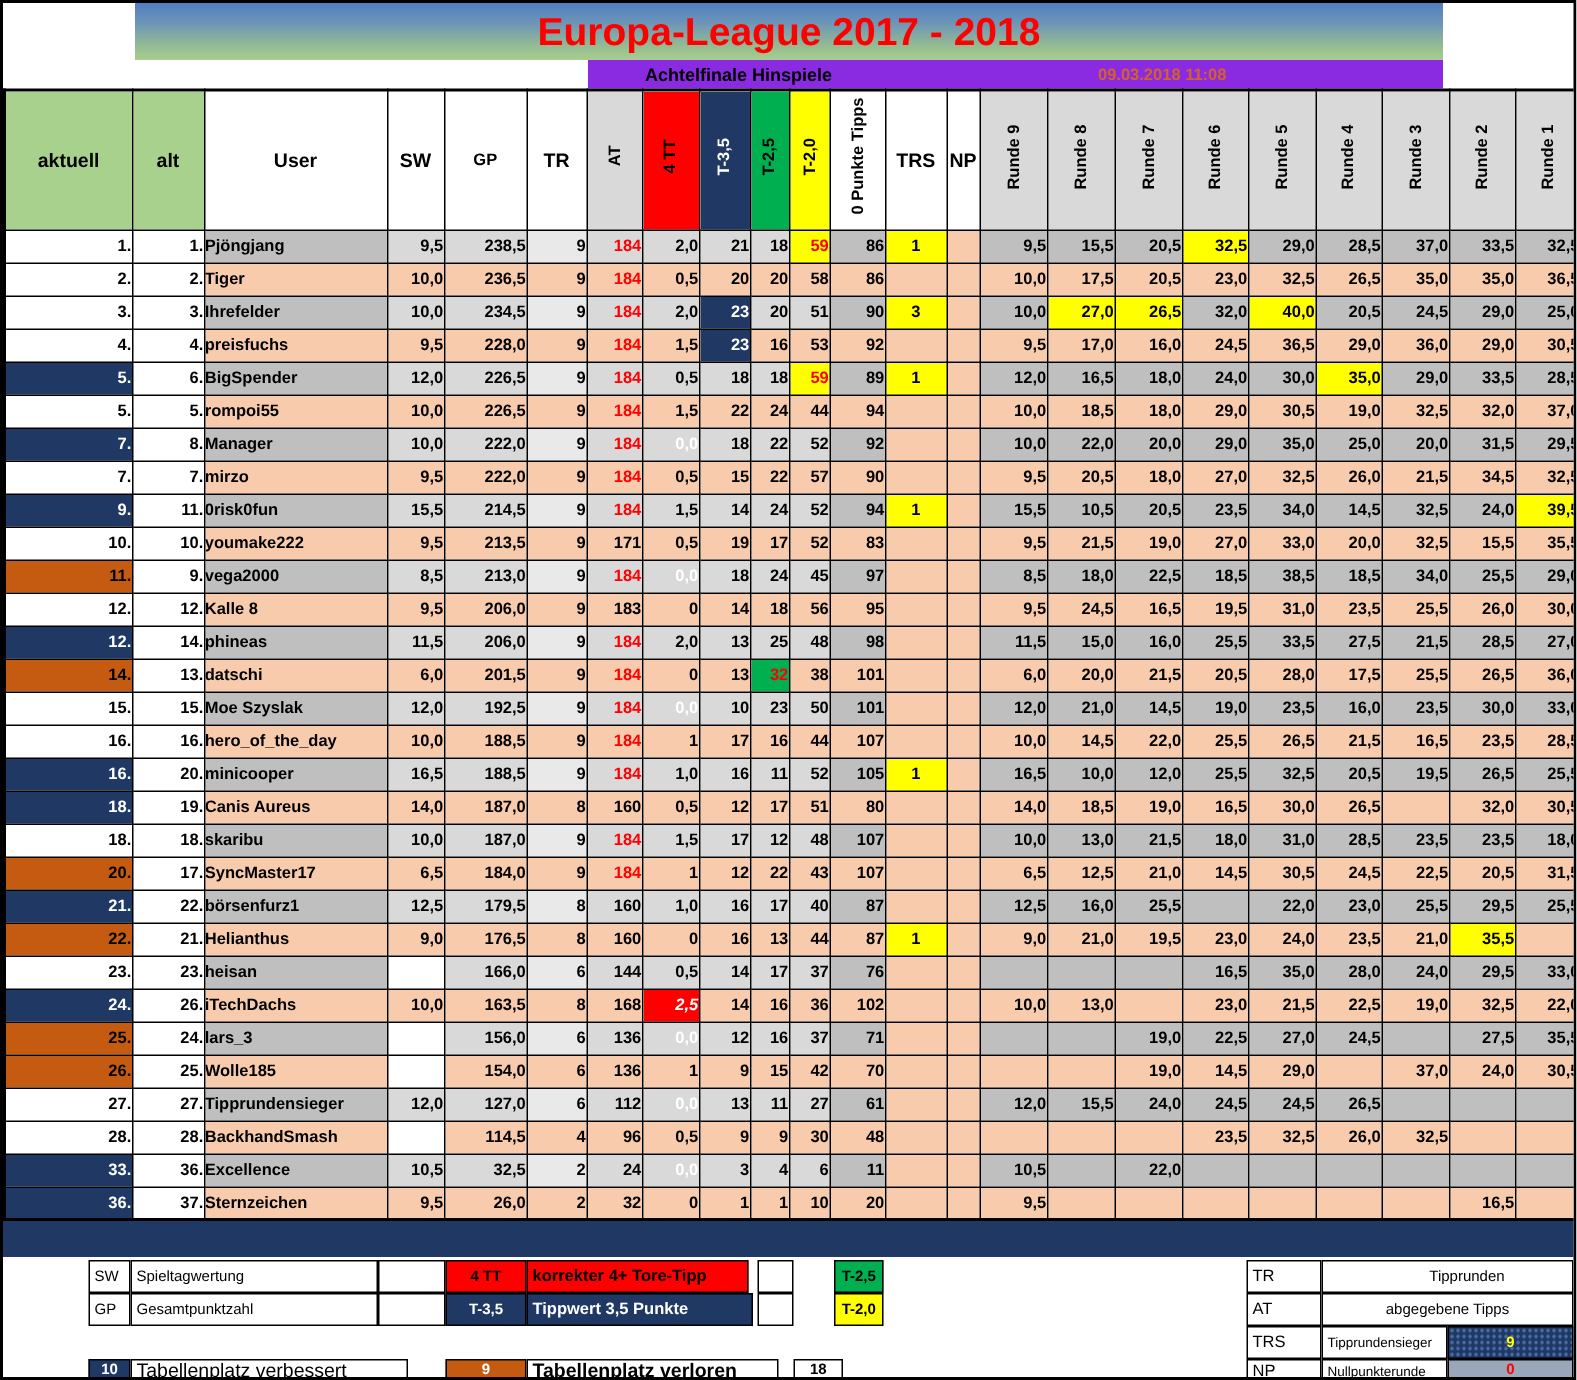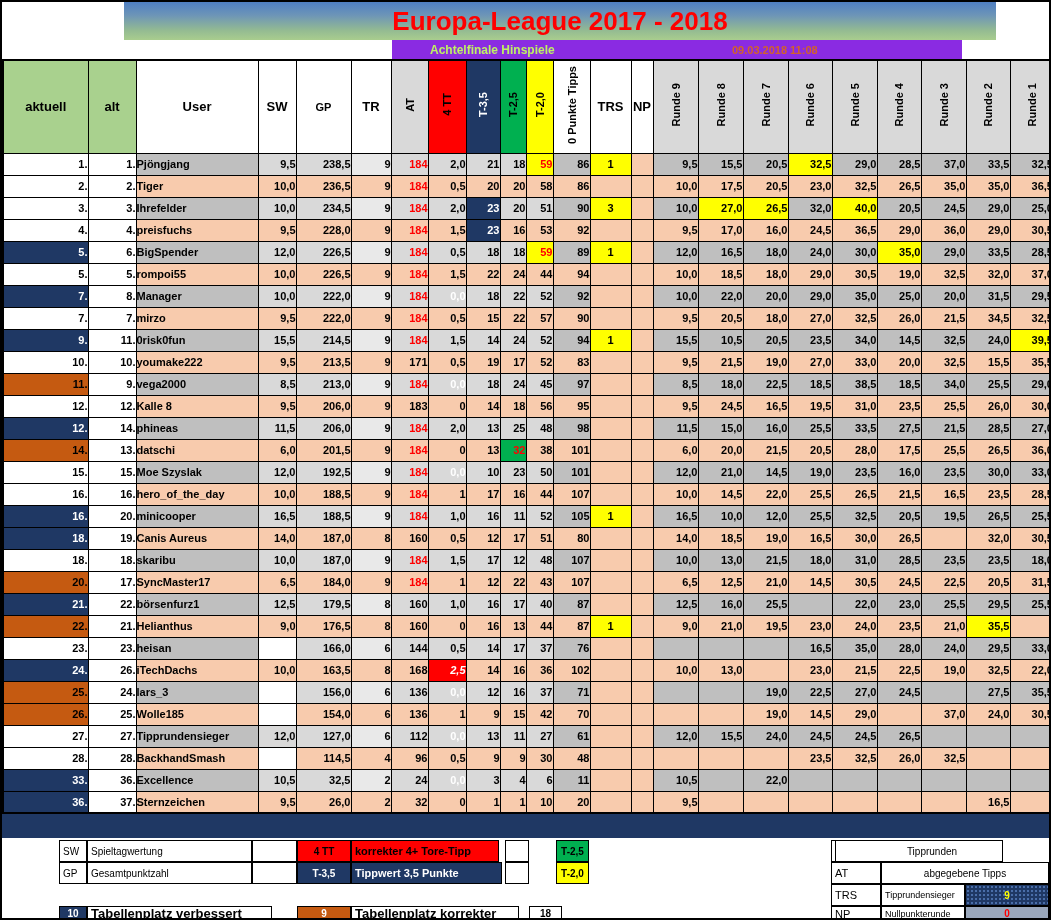--- a/index.html
+++ b/index.html
@@ -1,23 +1,23 @@
 <!DOCTYPE html>
 <html><head>
 <meta charset="utf-8">
 <style>
   html,body{margin:0;padding:0;background:#fff;font-family:"Liberation Sans",sans-serif;}
   .sheet{position:relative;width:1051px;height:920px;background:#fff;border:2px solid #000;box-sizing:border-box;overflow:hidden;}
 
   
   .tplatz{position:absolute;left:0;top:0;width:88px;height:57px;background:#A9D18E;border:2px solid #000;box-sizing:border-box;display:flex;align-items:center;justify-content:center;font-weight:bold;font-size:12px;}
-  .titleband{position:absolute;left:88px;top:0;width:872px;height:38px;background:linear-gradient(180deg,#4f7fc2 0%,#6d95b7 35%,#94bb92 75%,#a9cd8e 100%);display:flex;align-items:center;justify-content:center;margin-left:34px;}
+  .titleband{position:absolute;left:88px;top:0;width:872px;height:38px;background:linear-gradient(180deg,#4f7fc2 0%,#6d95b7 35%,#94bb92 75%,#a9cd8e 100%);display:flex;align-items:center;justify-content:center;}
   .titleband .t{color:#FF0000;font-weight:bold;font-size:26px;letter-spacing:0px;}
   .purplebar{position:absolute;left:390px;top:38px;width:570px;height:19px;background:#8A2BE2;display:flex;align-items:center;}
-  .purplebar .phase{position:absolute;left:38px;color:#bef264;font-weight:bold;font-size:12px;}
+  .purplebar .phase{position:absolute;left:38px;color:#000000;font-weight:bold;font-size:12px;}
   .purplebar .stamp{position:absolute;left:340px;color:#D2622A;font-weight:bold;font-size:11px;}
 
   
   table.grid{position:absolute;left:0;top:57px;width:1051px;border-collapse:collapse;table-layout:fixed;border:2px solid #000;}
   table.grid th,table.grid td{border:1px solid #000;padding:0;overflow:hidden;white-space:nowrap;box-sizing:border-box;}
   table.grid thead tr{height:93px;}
   table.grid tbody tr{height:22px;}
   th{font-weight:bold;vertical-align:middle;text-align:center;background:#fff;}
   th .rot{writing-mode:vertical-rl;transform:rotate(180deg);font-size:11px;font-weight:bold;white-space:nowrap;display:inline-block;}
   th.h-green{background:#A9D18E;font-size:13px;}
@@ -58,40 +58,40 @@
 
   .l-sw-a{left:57px;top:838px;width:28px;height:22px;}
   .l-sw-l{left:85px;top:838px;width:165px;height:22px;}
   .l-e1{left:250px;top:838px;width:45px;height:22px;}
   .l-4tt-k{left:295px;top:838px;width:54px;height:22px;background:#FF0000;justify-content:center;font-weight:bold;}
   .l-4tt-d{left:349px;top:838px;width:148px;height:22px;background:#FF0000;font-weight:bold;font-size:11px;}
   .l-e2{left:503px;top:838px;width:24px;height:22px;}
   .l-t25-k{left:554px;top:838px;width:33px;height:22px;background:#00B050;justify-content:center;font-weight:bold;}
   .l-t25-d{left:587px;top:838px;width:238px;height:22px;background:#00B050;font-weight:bold;font-size:11px;}
   .l-tr-a{left:829px;top:838px;width:50px;height:22px;font-size:11px;}
-  .l-tr-l{left:833px;top:838px;width:168px;height:22px;justify-content:center;padding-left:29px;}
+  .l-tr-l{left:879px;top:838px;width:168px;height:22px;justify-content:center;padding-left:29px;}
 
   .l-gp-a{left:57px;top:860px;width:28px;height:22px;}
   .l-gp-l{left:85px;top:860px;width:165px;height:22px;}
   .l-e3{left:250px;top:860px;width:45px;height:22px;}
   .l-t35-k{left:295px;top:860px;width:54px;height:22px;background:#1F3864;color:#fff;justify-content:center;font-weight:bold;}
   .l-t35-d{left:349px;top:860px;width:151px;height:22px;background:#1F3864;color:#fff;font-weight:bold;font-size:11px;}
   .l-e4{left:503px;top:860px;width:24px;height:22px;}
   .l-t20-k{left:554px;top:860px;width:33px;height:22px;background:#FFFF00;justify-content:center;font-weight:bold;}
   .l-t20-d{left:587px;top:860px;width:238px;height:22px;background:#FFFF00;font-weight:bold;font-size:11px;}
   .l-at-a{left:829px;top:860px;width:50px;height:22px;font-size:11px;}
   .l-at-l{left:879px;top:860px;width:168px;height:22px;justify-content:center;}
 
   .l-navybar{left:57px;top:882px;width:768px;height:22px;background:#1F3864;border:none;}
   .l-trs-a{left:829px;top:882px;width:50px;height:22px;font-size:11px;}
   .l-trs-l{left:879px;top:882px;width:84px;height:22px;font-size:9px;}
   .l-trs-v{left:963px;top:882px;width:84px;height:22px;background:#1F3864;background-image:radial-gradient(#4a6ea9 1px,transparent 1.2px);background-size:4px 4px;color:#FFFF00;font-weight:bold;justify-content:center;}
 
   .l-imp-k{left:57px;top:904px;width:28px;height:15px;background:#1F3864;color:#fff;font-weight:bold;justify-content:center;}
-  .l-imp-l{left:85px;top:904px;width:185px;height:15px;font-weight:bold;font-size:13px;}
+  .l-imp-l{left:85px;top:904px;width:185px;height:15px;font-weight:normal;font-size:13px;}
   .l-lost-k{left:295px;top:904px;width:54px;height:15px;background:#C55A11;color:#fff;font-weight:bold;justify-content:center;}
   .l-lost-l{left:349px;top:904px;width:168px;height:15px;font-weight:bold;font-size:13px;}
   .l-unch-k{left:527px;top:904px;width:33px;height:15px;font-weight:bold;justify-content:center;}
   .l-unch-l{left:560px;top:904px;width:265px;height:15px;font-weight:bold;font-size:13px;padding-left:25px;}
   .l-np-a{left:829px;top:904px;width:50px;height:15px;font-size:11px;}
   .l-np-l{left:879px;top:904px;width:84px;height:15px;font-size:9px;}
   .l-np-v{left:963px;top:904px;width:84px;height:15px;background:#9AA7BB;color:#FF0000;font-weight:bold;justify-content:center;}
 </style>
 </head>
 <body>
@@ -938,20 +938,20 @@
   <div class="lg l-at-l">abgegebene Tipps</div>
 
   <div class="lg l-navybar nb"></div>
   <div class="lg l-trs-a">TRS</div>
   <div class="lg l-trs-l">Tipprundensieger</div>
   <div class="lg l-trs-v">9</div>
 
   <div class="lg l-imp-k">10</div>
   <div class="lg l-imp-l">Tabellenplatz verbessert</div>
   <div class="lg l-lost-k">9</div>
-  <div class="lg l-lost-l">Tabellenplatz korrekter</div>
+  <div class="lg l-lost-l">Tabellenplatz verloren</div>
   <div class="lg l-unch-k">18</div>
   <div class="lg l-np-a">NP</div>
   <div class="lg l-np-l">Nullpunkterunde</div>
   <div class="lg l-np-v">0</div>
 
   <div class="bstrip"></div>
 </div>
 
 </body></html>

